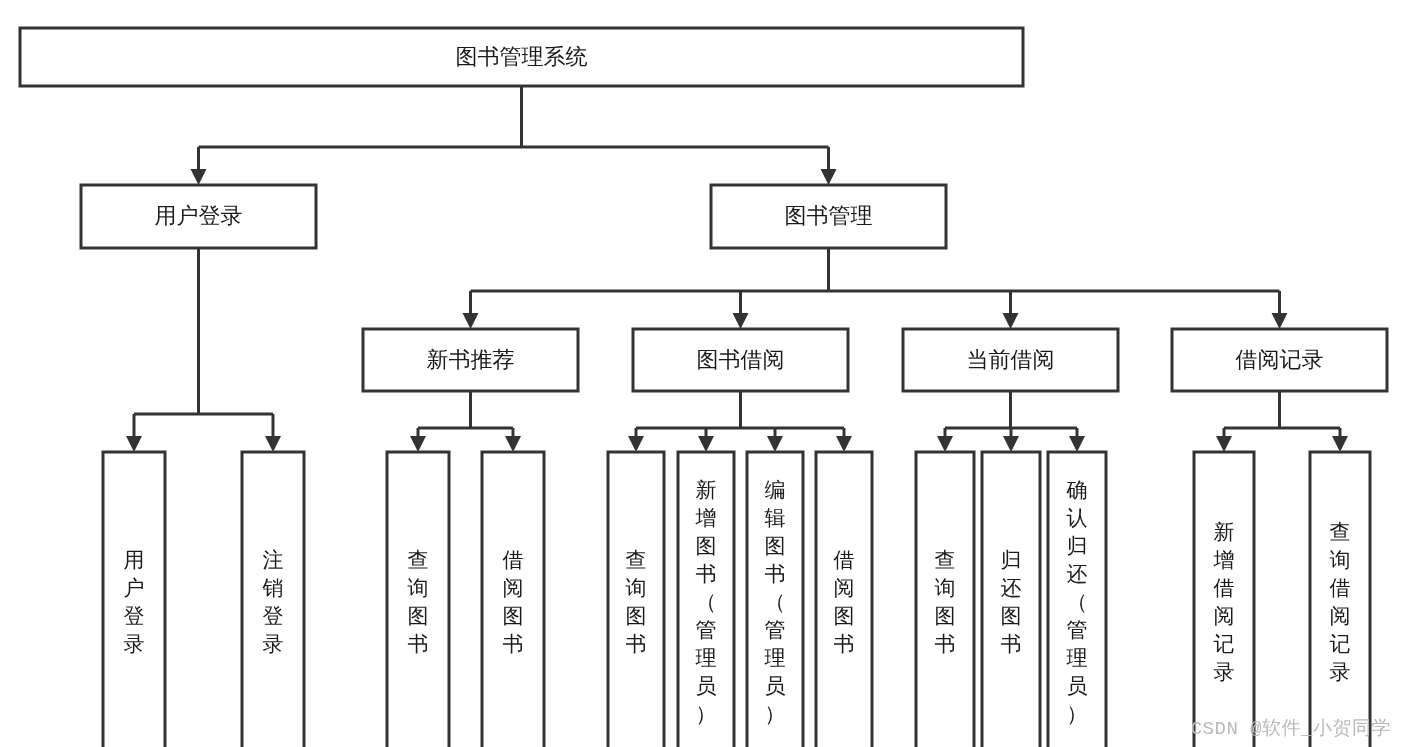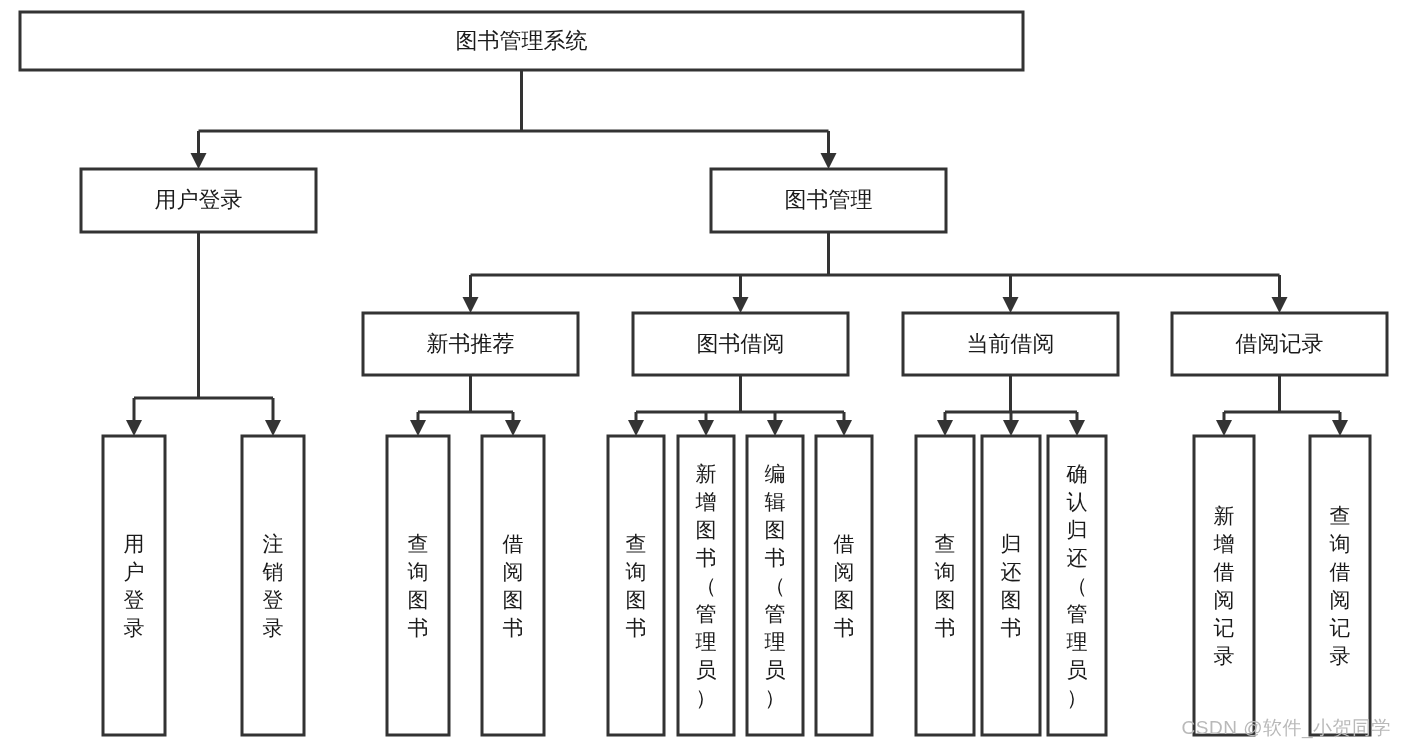--- a/index.html
+++ b/index.html
@@ -10,21 +10,21 @@
   body {
     width: 1405px;
     height: 747px;
     font-family: "Liberation Sans", "DejaVu Sans", sans-serif;
     position: relative;
     overflow: hidden;
   }
   #diagram-root {
     position: absolute;
     left: 0;
-    top: 0;
+    top: 16px;
     width: 1405px;
     height: 554px;
   }
   svg.diagram {
     display: block;
     width: 1405px;
     height: 747px;
   }
   .node-box {
     fill: #ffffff;
@@ -50,21 +50,21 @@
     fill: none;
   }
   .arrow-head {
     fill: #333333;
     stroke: none;
   }
   .watermark {
     position: absolute;
     right: 14px;
     bottom: 6px;
-    font-family: Liberation Sans, sans-serif;
+    font-family: Liberation Mono, monospace;
     font-size: 19px;
     color: #b9b9b9;
     white-space: nowrap;
     letter-spacing: 0.5px;
   }
 </style>
 </head>
 <body>
 
 <div id="diagram-root">

